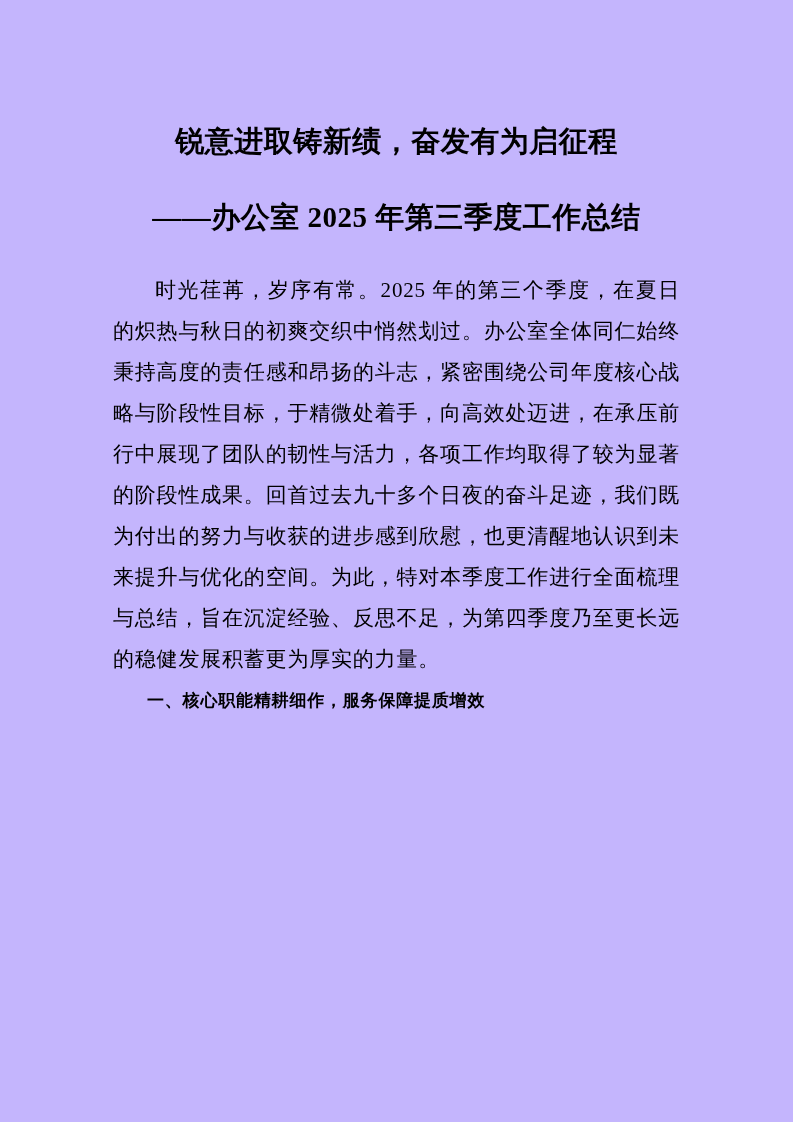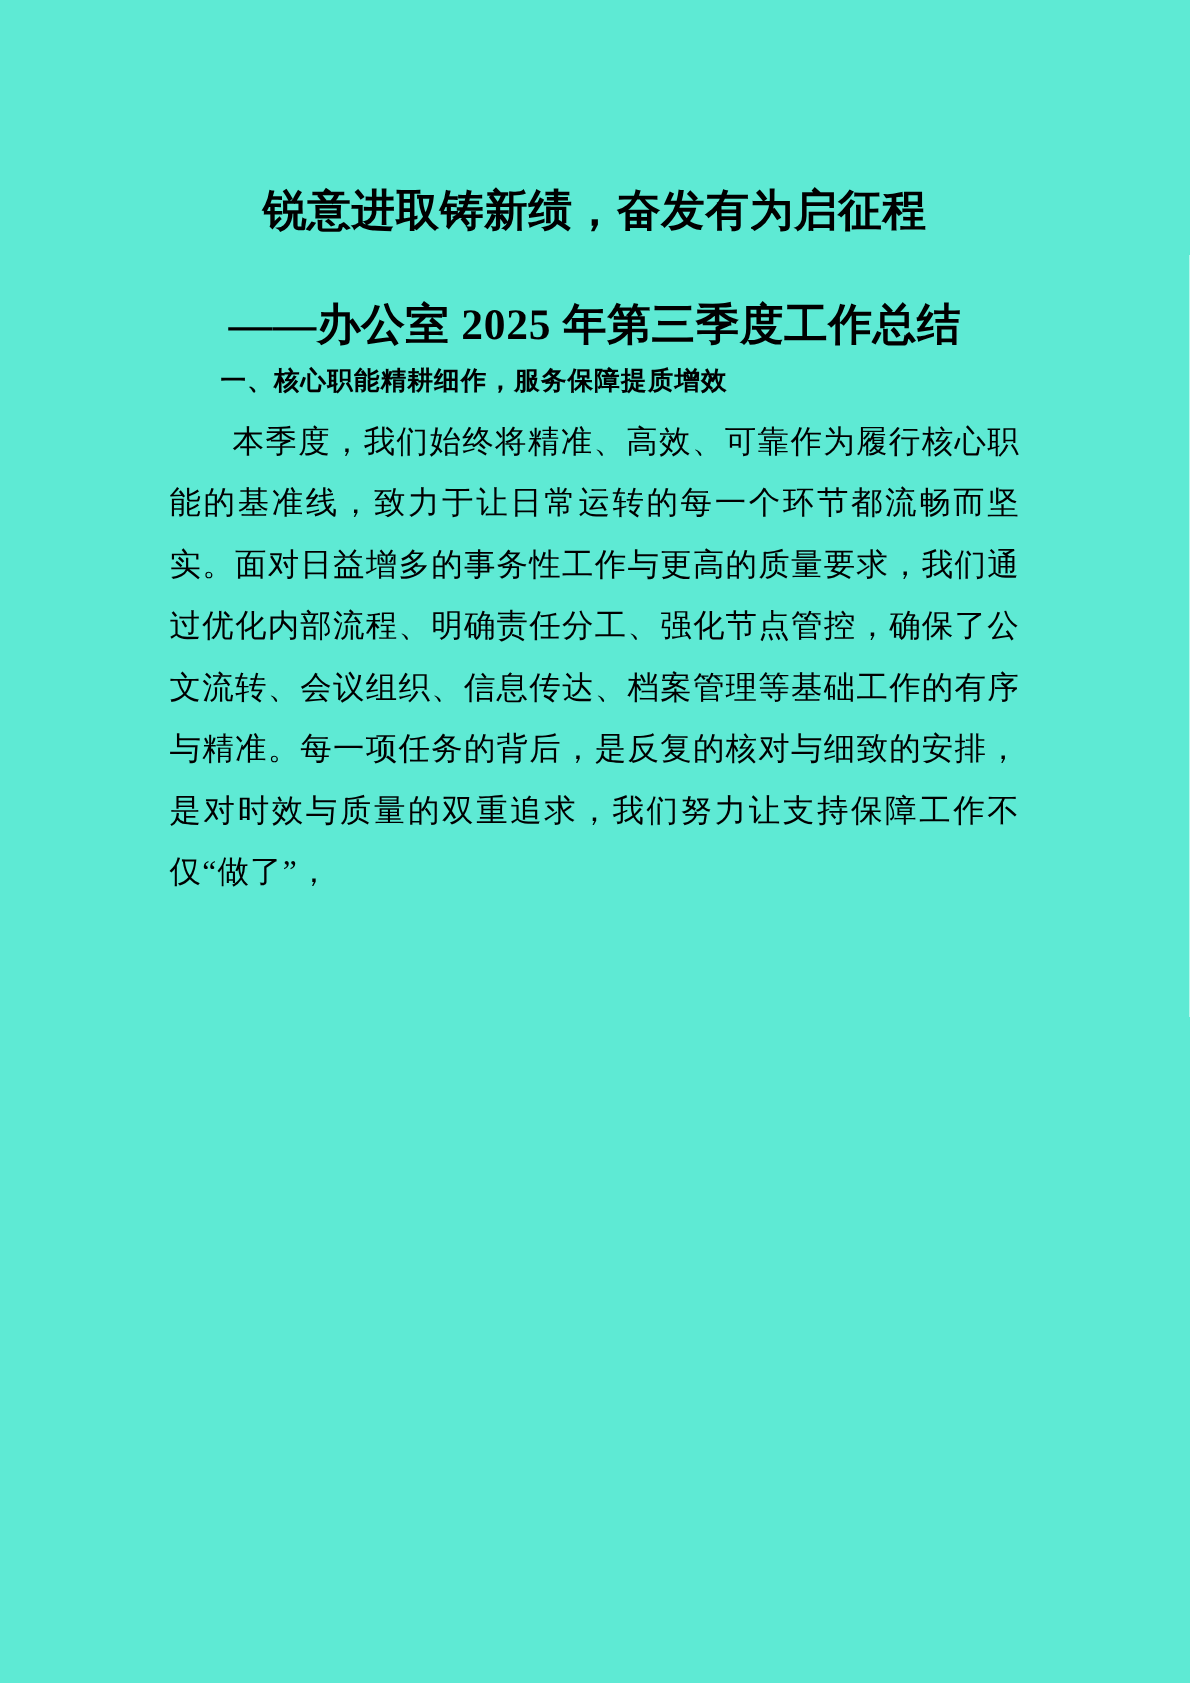--- a/index.html
+++ b/index.html
@@ -5,21 +5,21 @@
   html, body {
     margin: 0;
     padding: 0;
     background: #ffffff;
   }
   .page {
     position: relative;
     width: 793px;
     height: 1122px;
     margin: 0;
-    background: #5eead4;
+    background: #c4b5fd;
     color: #000000;
     overflow: hidden;
     box-sizing: border-box;
     padding: 0 113px;
   }
   .doc-title {
     margin: 125px 0 0 0;
     font-family: "Liberation Serif", "DejaVu Serif", serif;
     font-weight: bold;
     font-size: 29px;
@@ -64,17 +64,17 @@
   }
 </style>
 </head>
 <body>
 
 <div class="page">
   <h1 class="doc-title">锐意进取铸新绩，奋发有为启征程</h1>
 
   <h2 class="doc-subtitle">——办公室 2025 年第三季度工作总结</h2>
 
+  <p class="body-para">时光荏苒，岁序有常。2025 年的第三个季度，在夏日的炽热与秋日的初爽交织中悄然划过。办公室全体同仁始终秉持高度的责任感和昂扬的斗志，紧密围绕公司年度核心战略与阶段性目标，于精微处着手，向高效处迈进，在承压前行中展现了团队的韧性与活力，各项工作均取得了较为显著的阶段性成果。回首过去九十多个日夜的奋斗足迹，我们既为付出的努力与收获的进步感到欣慰，也更清醒地认识到未来提升与优化的空间。为此，特对本季度工作进行全面梳理与总结，旨在沉淀经验、反思不足，为第四季度乃至更长远的稳健发展积蓄更为厚实的力量。</p>
 
   <h3 class="section-heading">一、核心职能精耕细作，服务保障提质增效</h3>
 
-  <p class="body-para section-para">本季度，我们始终将精准、高效、可靠作为履行核心职能的基准线，致力于让日常运转的每一个环节都流畅而坚实。面对日益增多的事务性工作与更高的质量要求，我们通过优化内部流程、明确责任分工、强化节点管控，确保了公文流转、会议组织、信息传达、档案管理等基础工作的有序与精准。每一项任务的背后，是反复的核对与细致的安排，是对时效与质量的双重追求，我们努力让支持保障工作不仅“做了”，</p>
 </div>
 
 </body></html>

